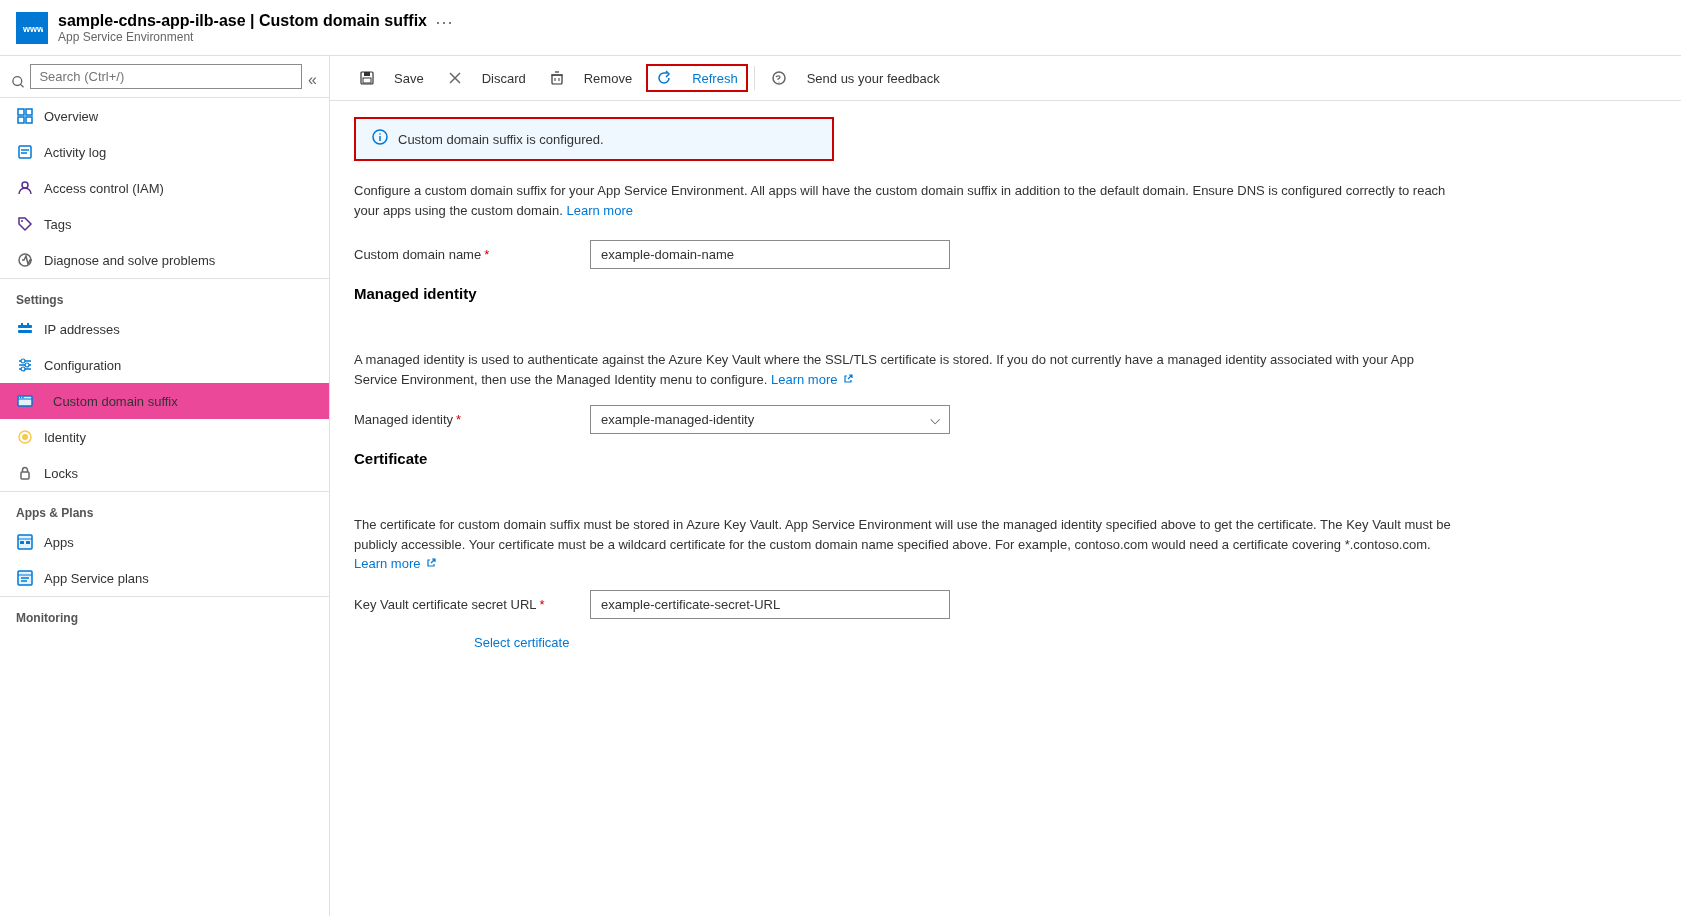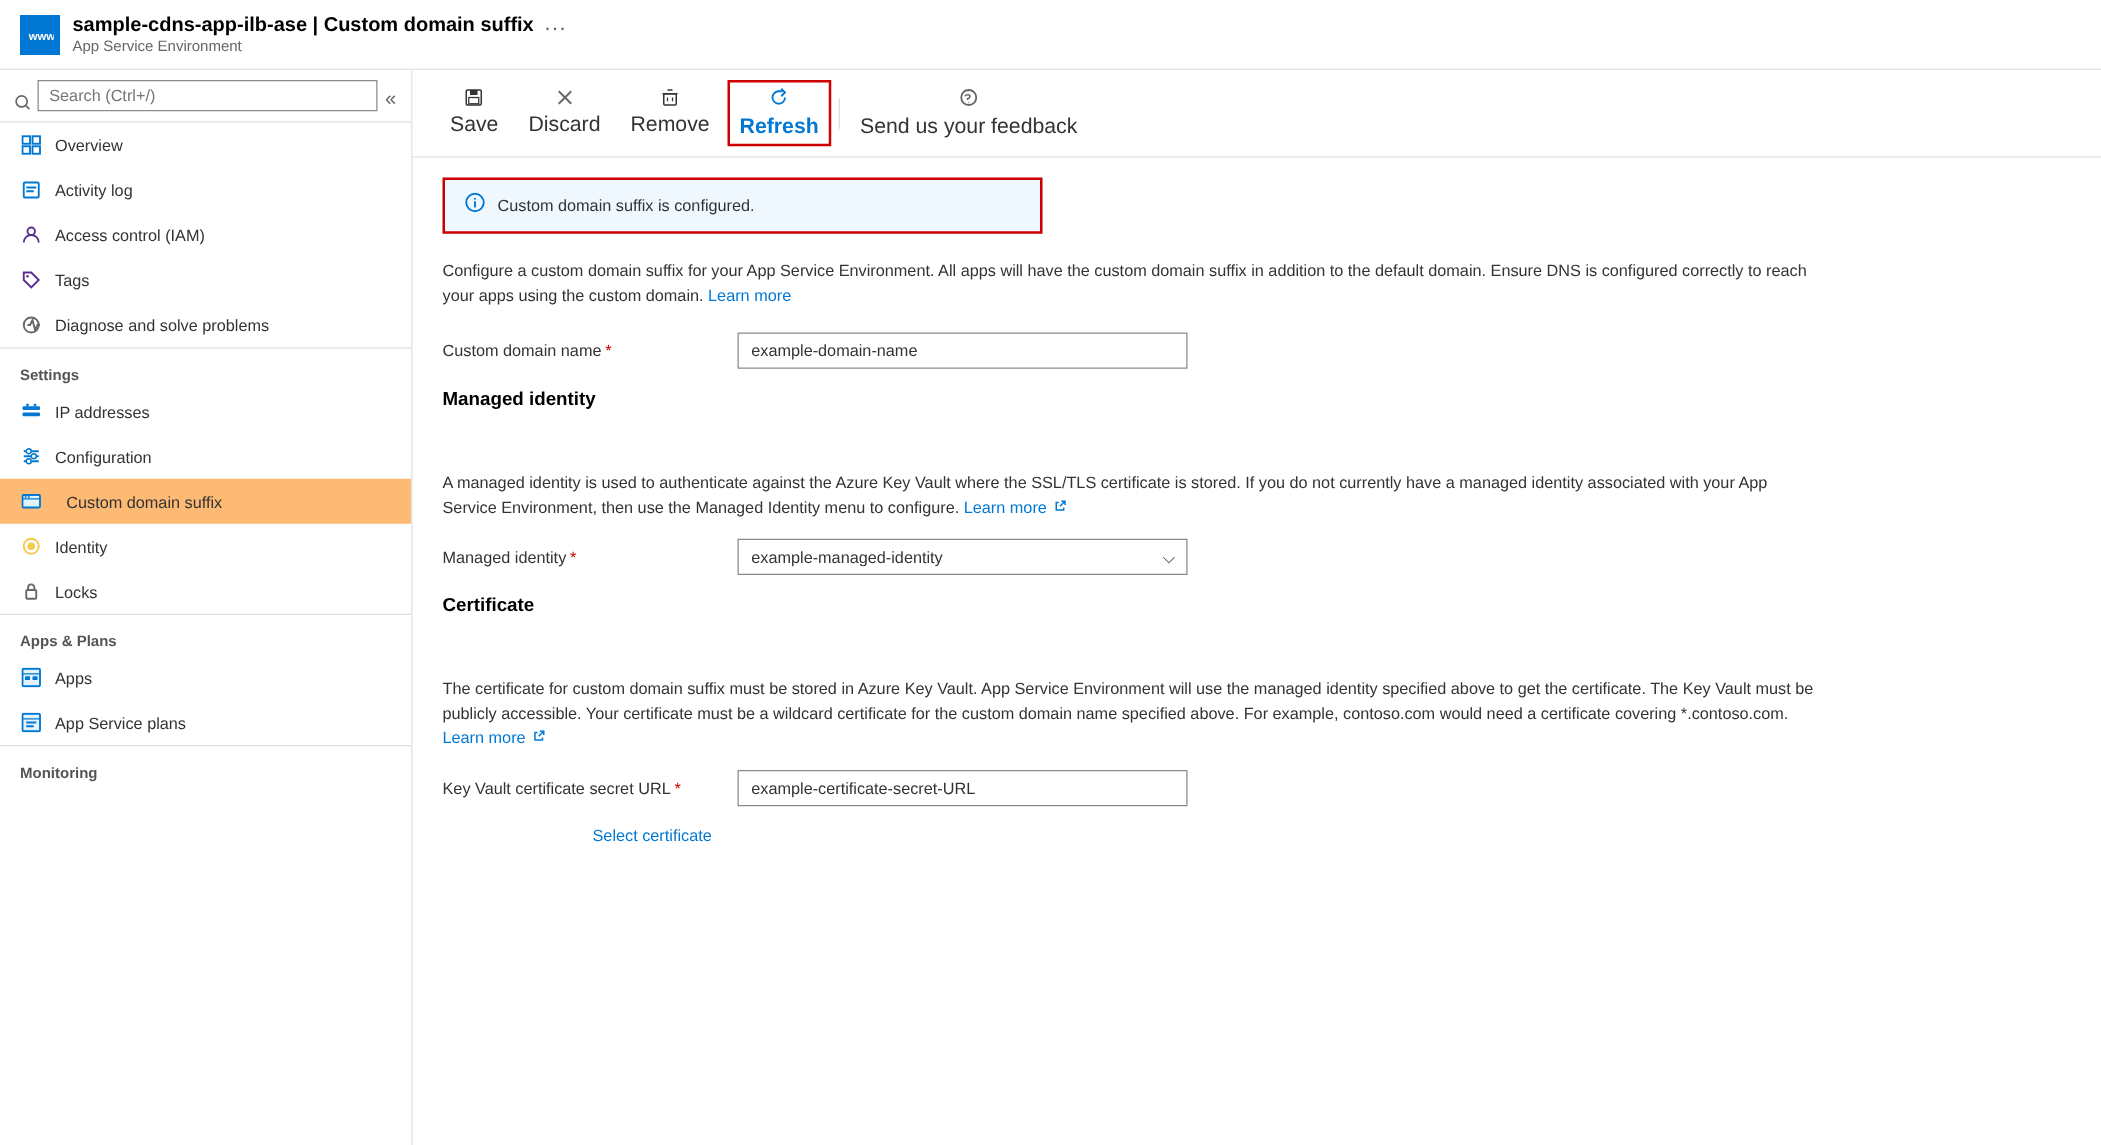--- a/index.html
+++ b/index.html
@@ -18,30 +18,30 @@
     .layout { display: flex; flex: 1; overflow: hidden; }
 
     
     .sidebar { width: 330px; border-right: 1px solid #e0e0e0; display: flex; flex-direction: column; overflow-y: auto; flex-shrink: 0; background: #fff; }
     .sidebar-search { padding: 8px 12px; border-bottom: 1px solid #e0e0e0; display: flex; align-items: flex-end; gap: 6px; }
     .sidebar-search input { border: 1px solid #8a8a8a; padding: 4px 8px; width: 100%; font-size: 13px; color: #666; }
     .sidebar-collapse { margin-left: auto; font-size: 16px; color: #666; cursor: pointer; flex-shrink: 0; }
 
     .sidebar-nav { flex: 1; overflow-y: auto; }
     .nav-item { display: flex; align-items: center; padding: 9px 16px; cursor: pointer; gap: 10px; font-size: 13px; color: #333; }
-    .nav-item.active { background: #fdba74; gap: 19px; }
+    .nav-item.active { background: #ec4899; gap: 19px; }
     .nav-icon { width: 18px; height: 18px; display: flex; align-items: center; justify-content: center; flex-shrink: 0; }
     .section-header { padding: 14px 16px 4px 16px; font-size: 12px; font-weight: 700; color: #555; border-top: 1px solid #e0e0e0; }
 
     
     .main { flex: 1; overflow-y: auto; display: flex; flex-direction: column; }
 
     
     .toolbar { display: flex; align-items: center; padding: 8px 20px; border-bottom: 1px solid #e0e0e0; gap: 4px; background: #fff; flex-shrink: 0; }
-    .toolbar-btn { display: flex; align-items: center; gap: 5px; padding: 6px 10px; font-size: 17px; color: #333; cursor: pointer; border: none; background: transparent; flex-direction: column; }
+    .toolbar-btn { display: flex; align-items: center; gap: 20px; padding: 6px 10px; font-size: 13px; color: #333; cursor: pointer; border: none; background: transparent; }
     .toolbar-btn.highlighted { border: 2px solid #c00; padding: 4px 8px; }
     .toolbar-btn svg { flex-shrink: 0; }
     .toolbar-divider { width: 1px; height: 24px; background: #ddd; margin: 0 2px; }
 
     
     .content { padding: 16px 24px; flex: 1; }
 
     
     .info-banner { border: 2px solid #c00; background: #f0f8ff; padding: 10px 16px; display: flex; align-items: center; gap: 10px; margin-bottom: 20px; max-width: 480px; }
     .info-icon { color: #0078d4; font-size: 16px; flex-shrink: 0; }
@@ -272,21 +272,21 @@
           <line x1="5" y1="7" x2="5" y2="10" stroke="#333" stroke-width="1"></line>
           <line x1="9" y1="7" x2="9" y2="10" stroke="#333" stroke-width="1"></line>
         </svg>
         <span>Remove</span>
       </button>
       <button class="toolbar-btn highlighted">
         <svg width="16" height="16" viewBox="0 0 16 16" fill="none">
           <path d="M13 8A5 5 0 1 1 8 3h3" stroke="#0078d4" stroke-width="1.5" fill="none"></path>
           <polyline points="10,1 13,4 10,7" stroke="#0078d4" stroke-width="1.5" fill="none"></polyline>
         </svg>
-        <span style="color:#0078d4; font-weight:700;">Refresh</span>
+        <span style="color:#0078d4; font-weight:400;">Refresh</span>
       </button>
       <div class="toolbar-divider"></div>
       <button class="toolbar-btn">
         <svg width="16" height="16" viewBox="0 0 16 16" fill="none">
           <path d="M8 2a6 6 0 1 0 0 12A6 6 0 0 0 8 2z" stroke="#666" stroke-width="1.5"></path>
           <path d="M5 7c.5-1.5 4-1.5 4 0s-2 2-2 2v1" stroke="#666" stroke-width="1.2" fill="none"></path>
           <circle cx="8" cy="12" r="0.5" fill="#666"></circle>
         </svg>
         <span>Send us your feedback</span>
       </button>

